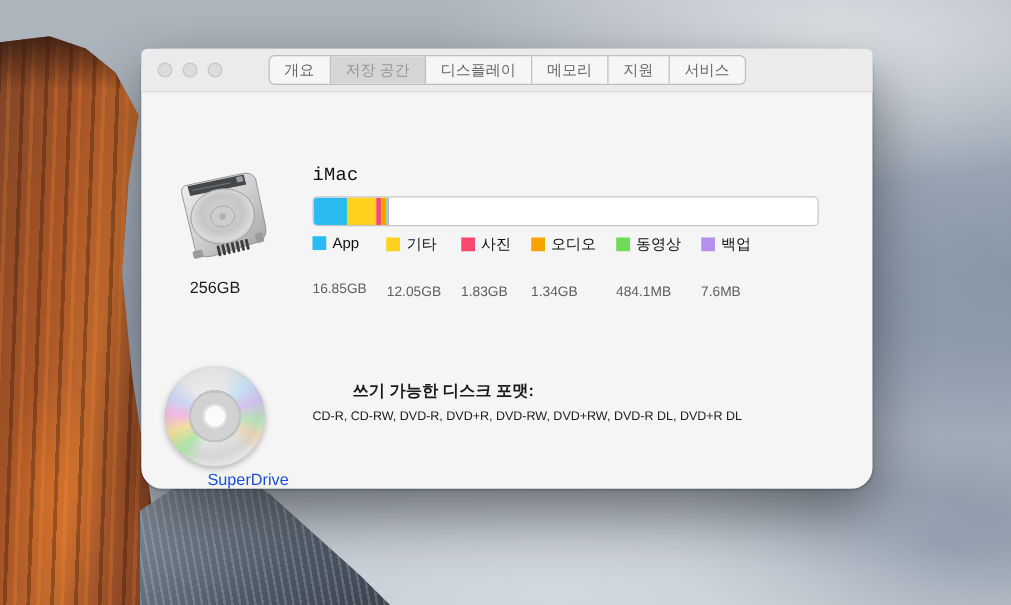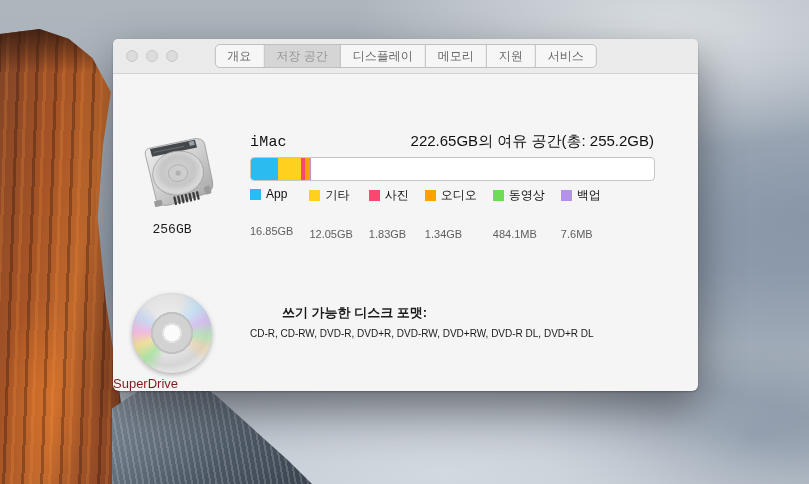--- a/index.html
+++ b/index.html
@@ -24,43 +24,43 @@
   }
   .mountain{
     position:absolute;left:112px;top:376px;width:200px;height:108px;
     clip-path:polygon(0 100%,0 30%,18% 8%,38% 0,52% 18%,70% 48%,88% 78%,100% 100%);
     background:
       repeating-linear-gradient(80deg, rgba(255,255,255,.16) 0 2px, rgba(0,0,0,0) 2px 6px),
       linear-gradient(145deg,#8d98a5 0%,#6a7683 35%,#4d5865 65%,#39424e 100%);
   }
   .window{
     position:absolute;left:113px;top:39px;width:585px;height:352px;
-    background:#f5f5f5;border-radius:6px;
+    background:#f5f5f5;border-radius:17px;
     box-shadow:0 18px 45px rgba(0,0,0,.42),0 1px 2px rgba(0,0,0,.25);
   }
   .titlebar{position:relative;height:34px;background:#ebebeb;border-bottom:1px solid #d2d2d2;border-radius:5px 5px 0 0;}
   .traffic{position:absolute;left:13px;top:11px;display:flex;gap:8px;}
   .tl{width:12px;height:12px;border-radius:50%;background:#dcdcdc;border:1px solid #c7c7c7;box-sizing:border-box;}
   .tabs{position:absolute;left:50%;top:5px;transform:translateX(-50%);display:inline-flex;
     border:1px solid #bfbfbf;border-radius:5px;overflow:hidden;background:#f6f6f6;height:24px;box-sizing:border-box;}
   .tab{display:flex;align-items:center;padding:0 12px;font-size:12px;color:#676767;border-right:1px solid #bfbfbf;white-space:nowrap;}
   .tab:last-child{border-right:none;}
   .tab.selected{background:#d5d5d5;color:#979797;}
   .content{position:absolute;left:0;top:35px;right:0;bottom:0;}
   .hdd{position:absolute;left:22px;top:54px;width:88px;height:92px;}
-  .drive-caption{position:absolute;left:0;top:147px;width:118px;text-align:center;font-size:13px;line-height:17px;color:#1c1c1c;font-family:Liberation Mono, monospace;}
+  .drive-caption{position:absolute;left:0;top:147px;width:118px;text-align:center;font-size:13px;line-height:17px;color:#1c1c1c;}
   .cd{
     position:absolute;left:19px;top:219px;width:80px;height:80px;border-radius:50%;
     background:
       radial-gradient(circle at 50% 50%, #fbfbfb 0 8px, #e3e3e3 8px 10px, #d2d2d2 10px 19px, #c2c2c2 19px 21px, rgba(0,0,0,0) 21px),
       conic-gradient(from 200deg at 50% 50%, rgba(255,255,255,0) 0deg, rgba(150,230,140,.65) 25deg, rgba(250,220,110,.6) 50deg, rgba(250,150,220,.55) 72deg, rgba(160,190,255,.4) 95deg, rgba(255,255,255,0) 120deg, rgba(255,255,255,0) 175deg, rgba(170,220,255,.5) 205deg, rgba(200,160,250,.5) 230deg, rgba(150,230,150,.5) 255deg, rgba(250,200,120,.35) 275deg, rgba(255,255,255,0) 300deg),
       radial-gradient(circle at 45% 40%, #f0f0f0 0%, #e2e2e2 45%, #d5d5d5 62%, #ececec 78%, #d8d8d8 92%, #cbcbcb 100%);
     box-shadow:0 2px 5px rgba(0,0,0,.28), inset 0 0 1px rgba(0,0,0,.2);
   }
-  .cd-label{position:absolute;left:0;top:302px;width:118px;text-align:left;font-size:13px;color:#7f1d1d;}
+  .cd-label{position:absolute;left:0;top:302px;width:118px;text-align:right;font-size:13px;color:#1d4ed8;}
   .head-row{position:absolute;left:137px;top:58px;width:404px;display:flex;justify-content:space-between;align-items:baseline;font-size:15px;color:#101010;}
   .device{letter-spacing:.2px;font-family:Liberation Mono, monospace;}
   .bar{position:absolute;left:137px;top:83px;width:403px;height:22px;background:#ffffff;border:1px solid #c6c6c6;border-radius:4px;overflow:hidden;display:flex;}
   .seg{height:100%;flex-shrink:0;}
   .legend{position:absolute;left:137px;top:113px;display:flex;gap:16px;}
   .legend-item{display:flex;flex-direction:column;}
   .legend-top{display:flex;align-items:center;gap:5px;font-size:12px;font-weight:normal;color:#101010;white-space:nowrap;}
   .swatch{width:11px;height:11px;flex-shrink:0;}
   .legend-size{font-size:11px;color:#5e5e5e;margin-top:24px;white-space:nowrap;}
   .formats-title{position:absolute;left:137px;top:230px;font-size:13px;font-weight:bold;color:#1a1a1a;margin-left:32px;}
@@ -129,21 +129,20 @@
       </div>
       <div class="drive-caption" id="drive-caption">
           <div>256GB</div>
         </div>
 
       <div class="cd"></div>
       <div class="cd-label">SuperDrive</div>
 
       <div class="head-row">
         <span class="device">iMac</span>
-        <span>222.65GB의 여유 공간(총: 255.2GB)</span>
       </div>
 
       <div class="bar" id="storage-bar">
           <div class="seg" style="width: 6.7%; background: rgb(42, 188, 241);"></div>
           <div class="seg" style="width: 5.7%; background: rgb(255, 208, 30);"></div>
           <div class="seg" style="width: 1.1%; background: rgb(248, 72, 111);"></div>
           <div class="seg" style="width: 0.8%; background: rgb(249, 163, 0);"></div>
           <div class="seg" style="width: 0.35%; background: rgb(112, 219, 86);"></div>
           <div class="seg" style="width: 0.2%; background: rgb(181, 146, 234);"></div>
         </div>

